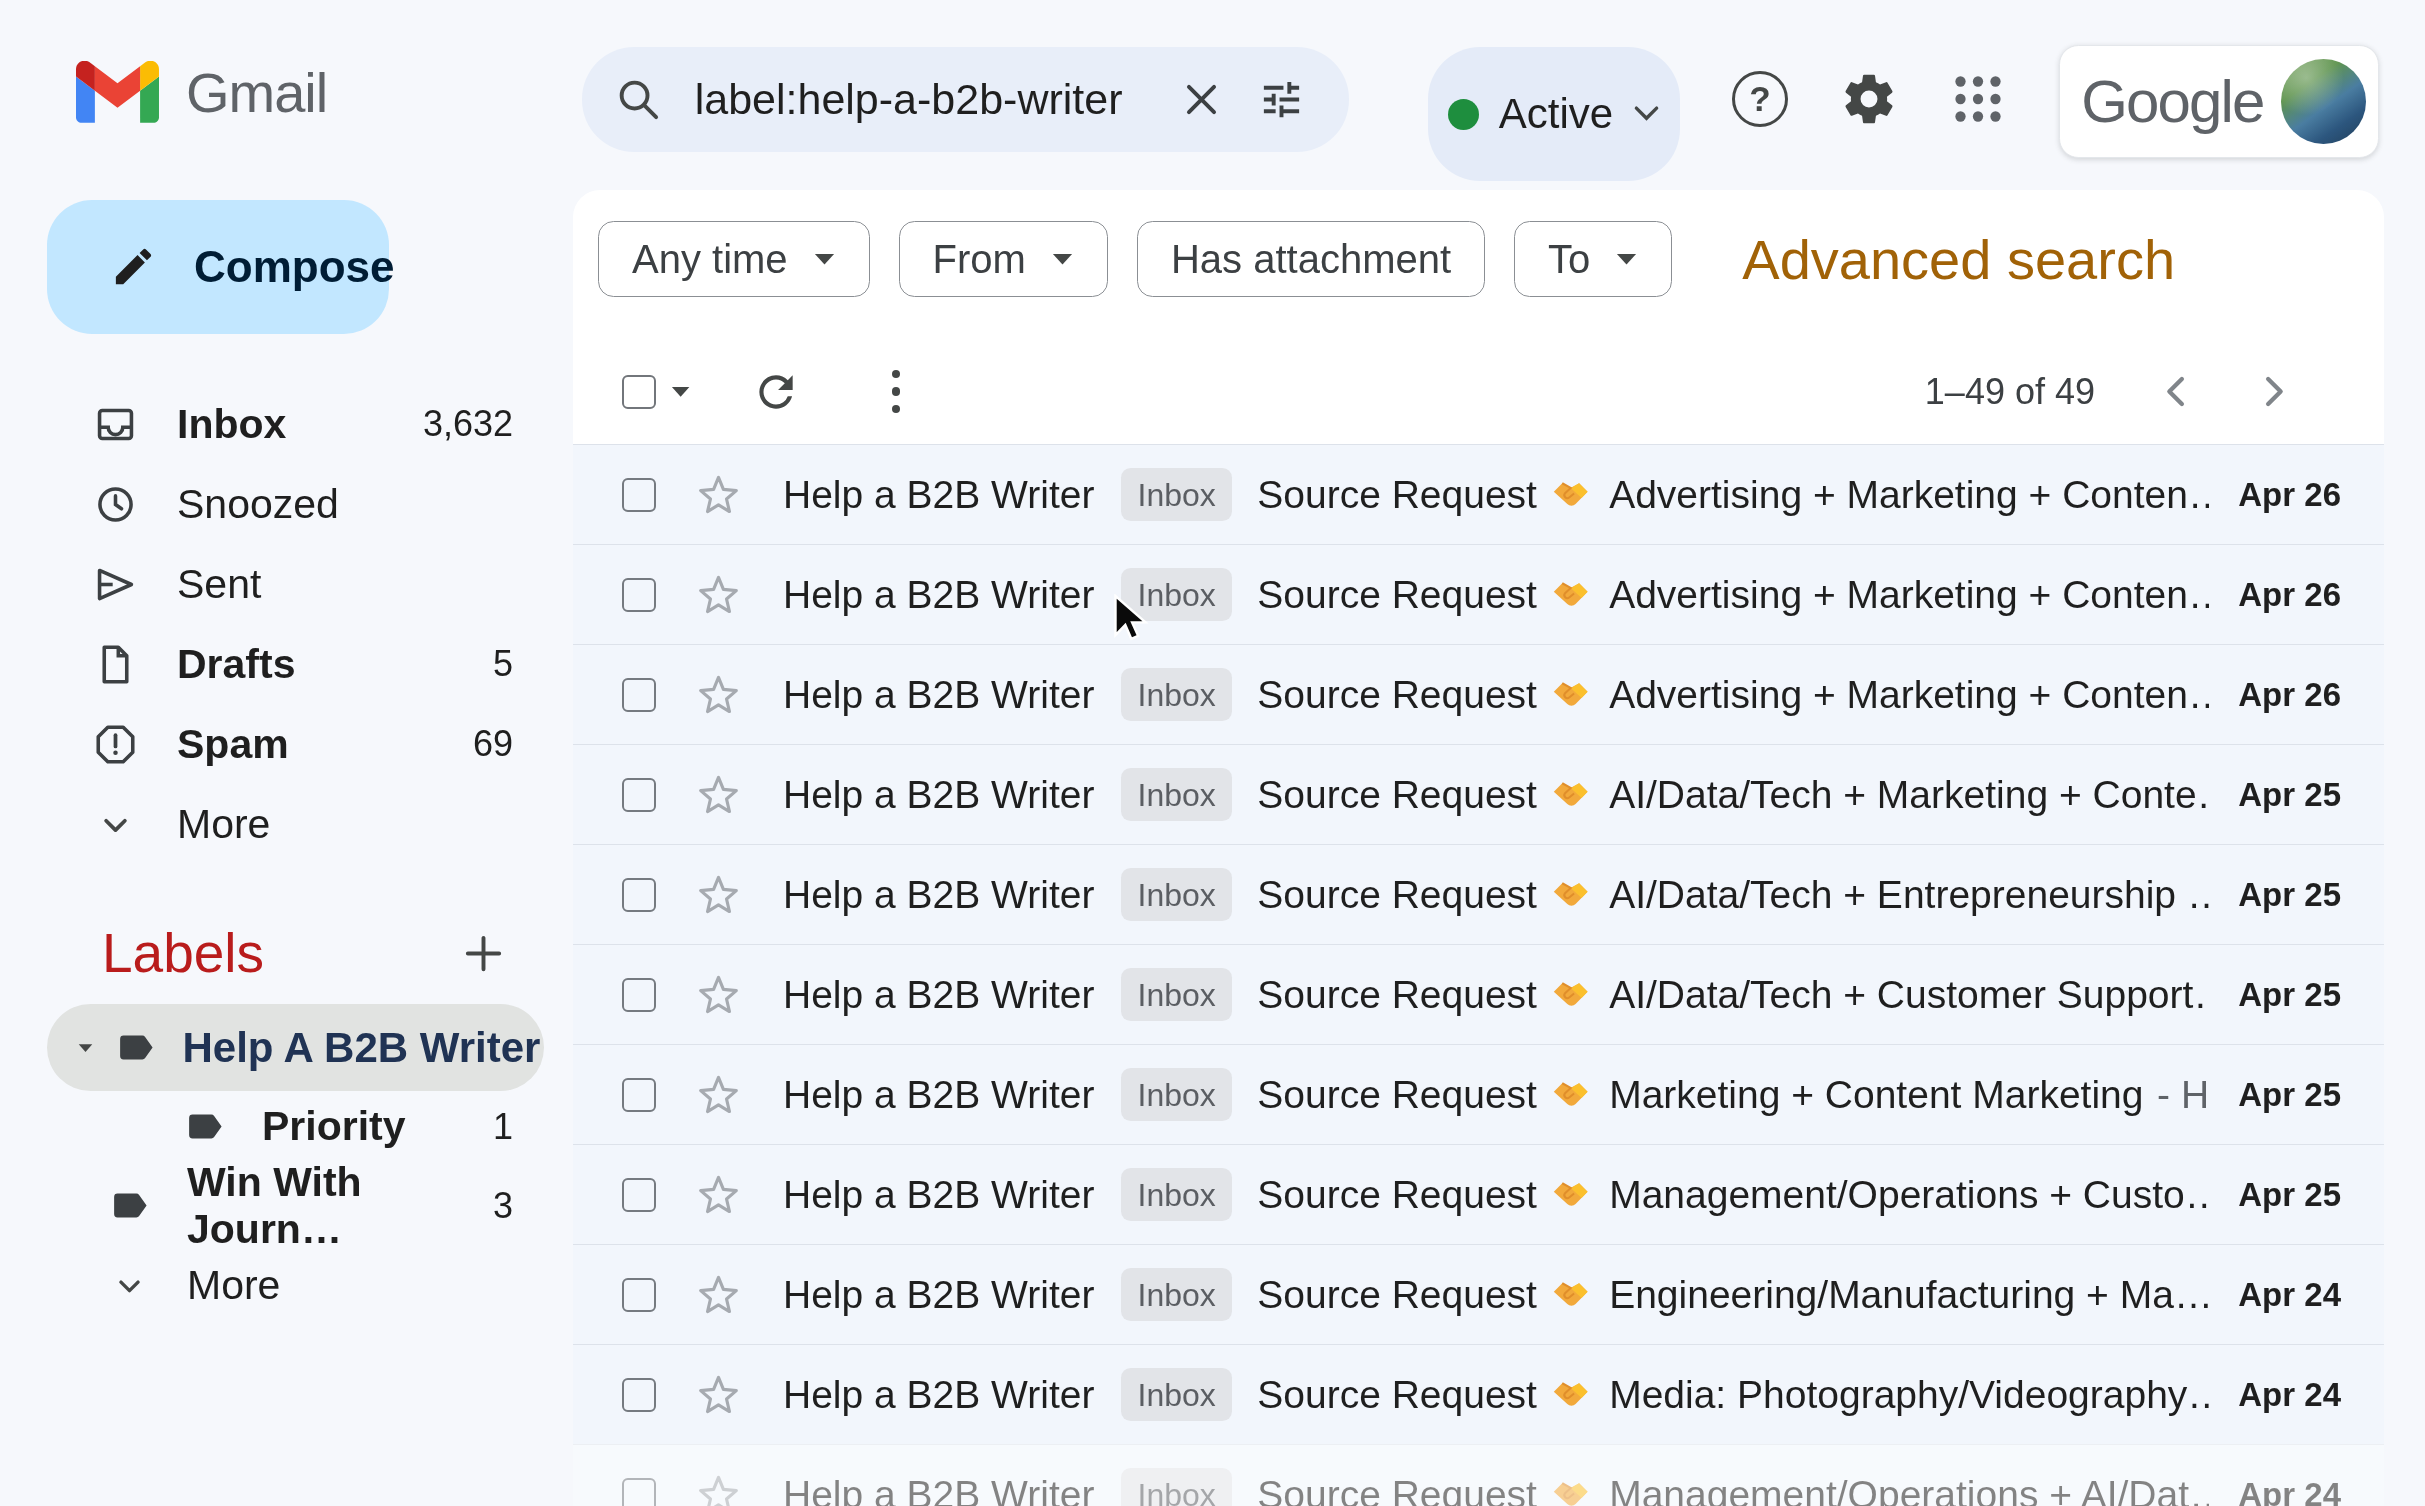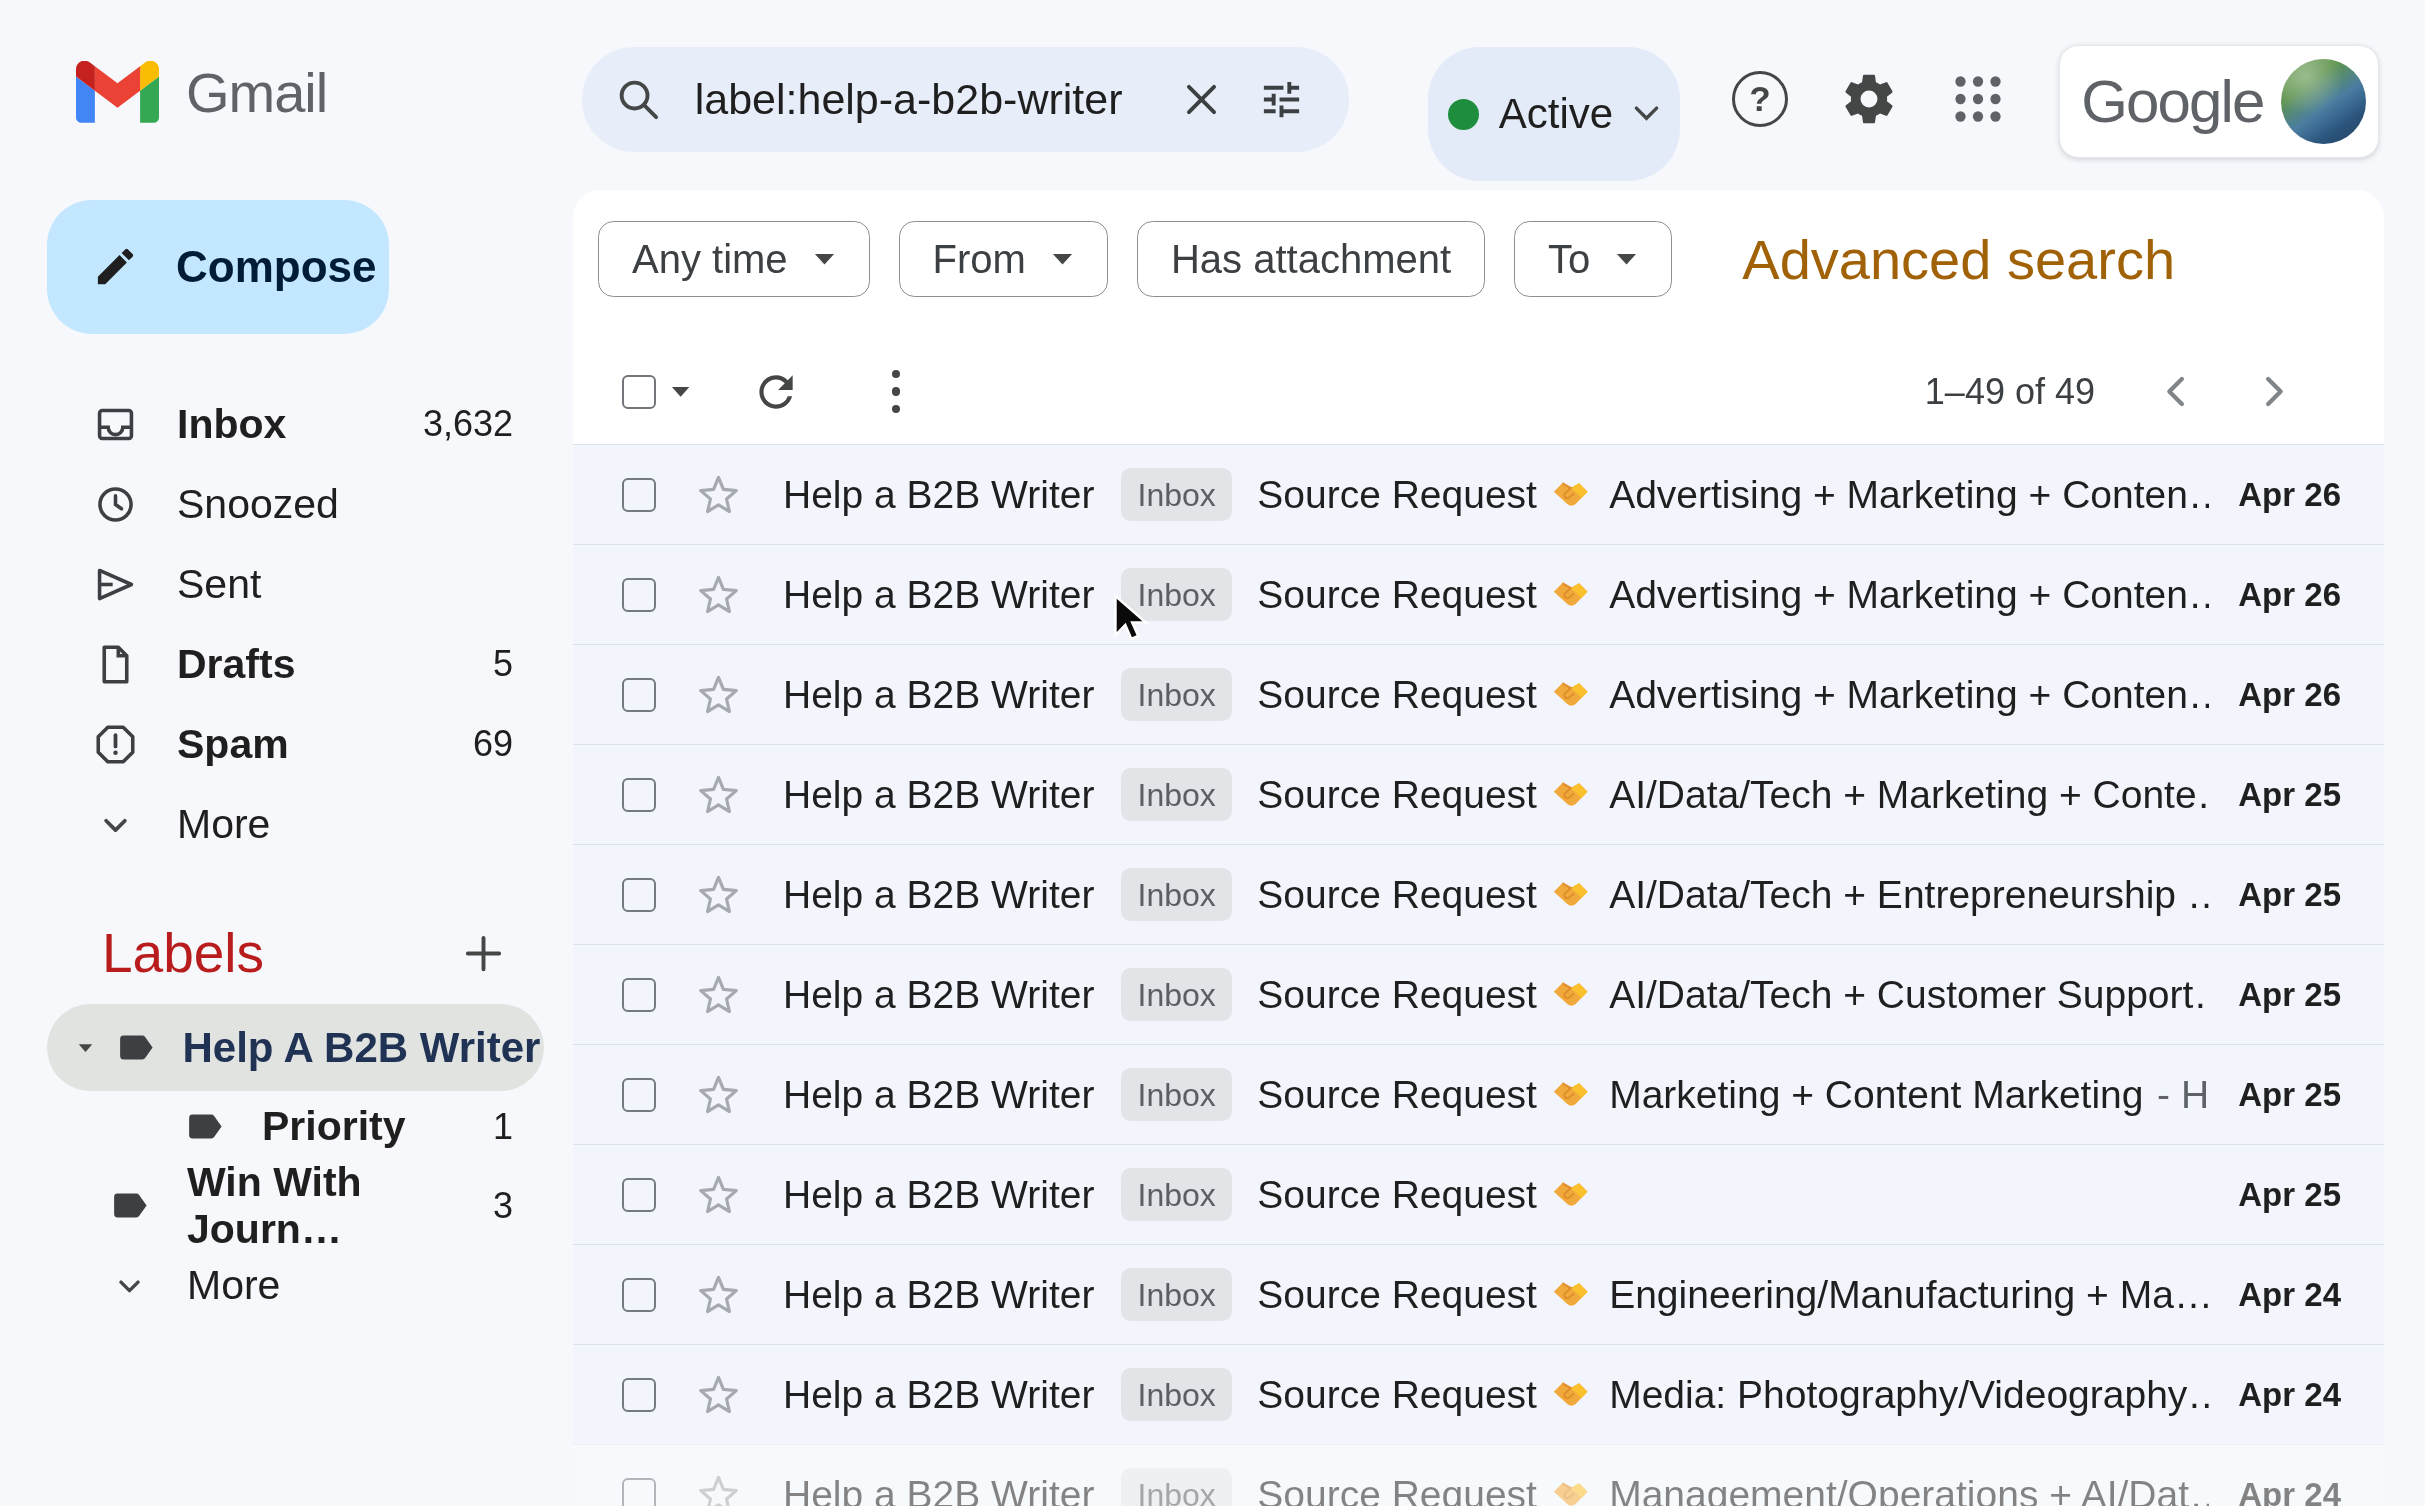--- a/index.html
+++ b/index.html
@@ -61,21 +61,21 @@
     background:
       radial-gradient(circle at 30% 22%, rgba(255,255,255,.35), transparent 42%),
       linear-gradient(145deg,#7fa768 0%,#5f944f 30%,#4a7da1 55%,#2c567e 75%,#203d57 100%);
   }
 
   
   .sidebar { position:absolute; left:0; top:190px; width:573px; height:1317px; }
   .compose-btn {
     position:absolute; left:47px; top:9.7px; width:342px; height:134px;
     background:#c2e7ff; border-radius:45px;
-    display:flex; align-items:center; gap:37px; padding-left:45px; cursor:pointer;
+    display:flex; align-items:center; gap:37px; padding-left:63px; cursor:pointer;
   }
   .compose-btn .compose-label { font-size:44px; font-weight:700; color:#001d35; }
 
   .nav { position:absolute; left:0; top:194px; width:573px; }
   .nav-item { height:80px; display:flex; align-items:center; cursor:pointer; }
   .nicon { margin-left:93px; width:45px; height:45px; flex:none; }
   .nlabel { margin-left:39px; font-size:41px; color:#1f1f1f; }
   .bold .nlabel, .bold .llabel { font-weight:700; }
   .ncount { margin-left:auto; margin-right:60px; font-size:36px; color:#1f1f1f; }
 
@@ -599,20 +599,21 @@
     <span class="badge">Inbox</span>
     <span class="subject">
       <span>Source Request</span>
       <span class="handshake">
         <svg width="45" height="45" viewBox="0 0 24 24">
           <path d="M1.5 10.5L6 6l4.5 2.5L15 6l4.5 4.5-6.4 6.6a3.1 3.1 0 0 1-4.4 0z" fill="#f2a93b"></path>
           <path d="M10.5 8.5L15 6l4.5 4.5-3.2 3.3-5.8-5.3z" fill="#fbc02d"></path>
           <path d="M6 6l4.5 2.5-3 2.8a1.6 1.6 0 0 0 2.2 2.3l2.6-2.1" fill="none" stroke="#e08e2b" stroke-width="1.1"></path>
         </svg>
       </span>
+      <span>Management/Operations + Custo…</span>
 
     </span>
     <span class="edate">Apr 25</span>
   </div>
       <div class="email-row">
     <span class="row-cb"></span>
     <span class="row-star">
       <svg width="47" height="47" viewBox="0 0 24 24">
             <path d="M12 17.3l-5.6 3.4 1.5-6.4-5-4.3 6.6-.6L12 3.3l2.5 6.1 6.6.6-5 4.3 1.5 6.4z" fill="none" stroke="#a6aab0" stroke-width="1.6" stroke-linejoin="round"></path>
           </svg>

